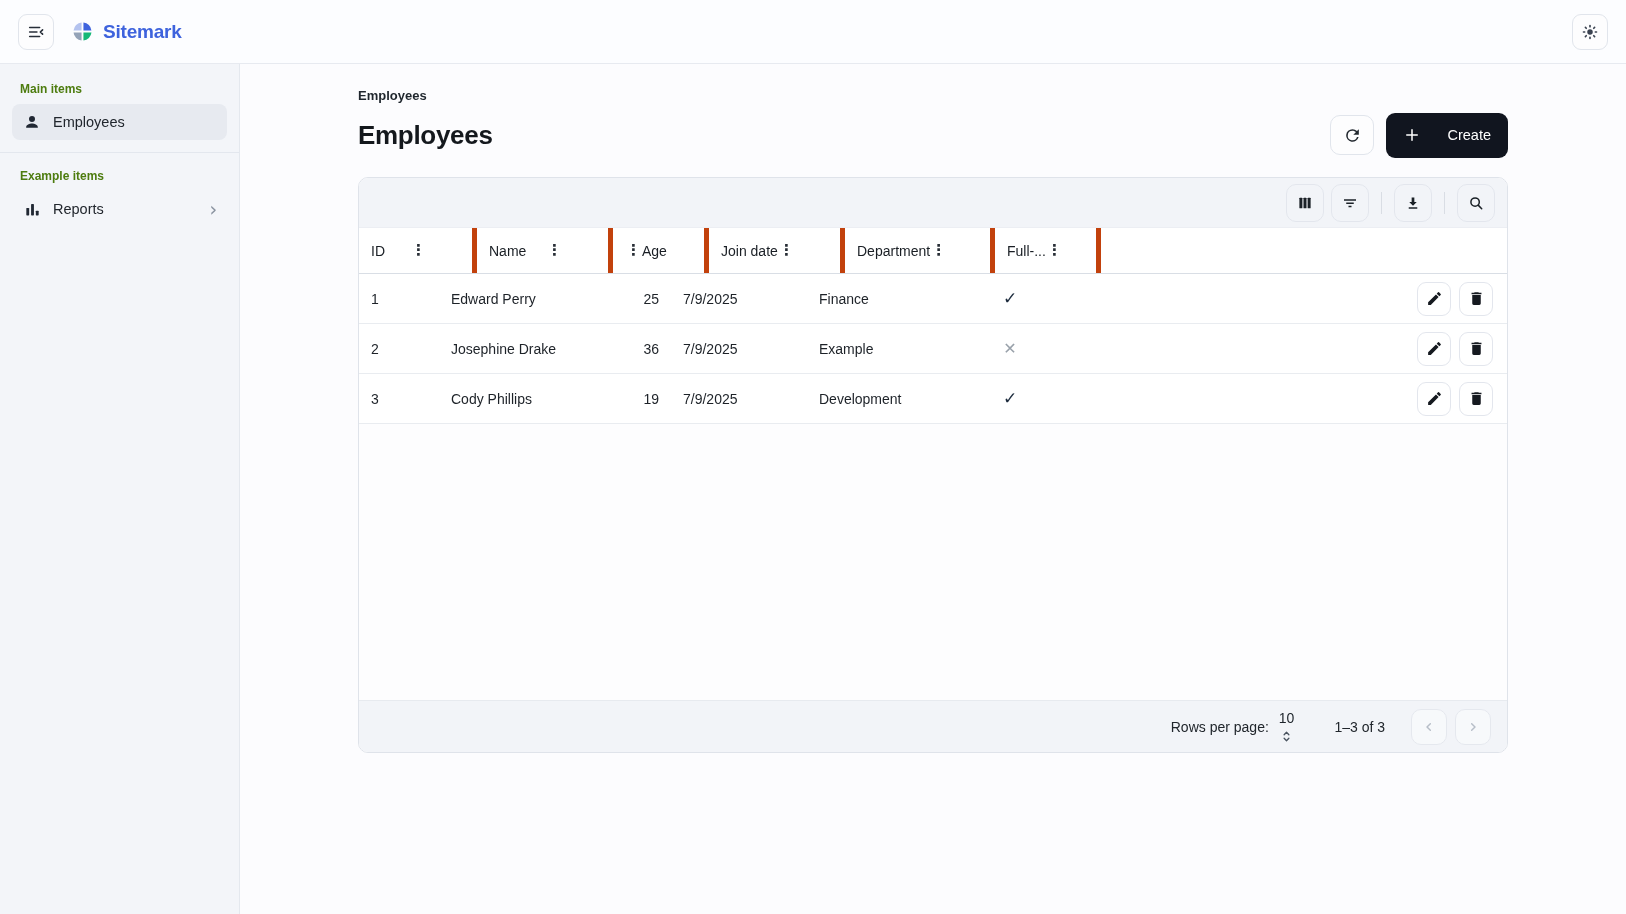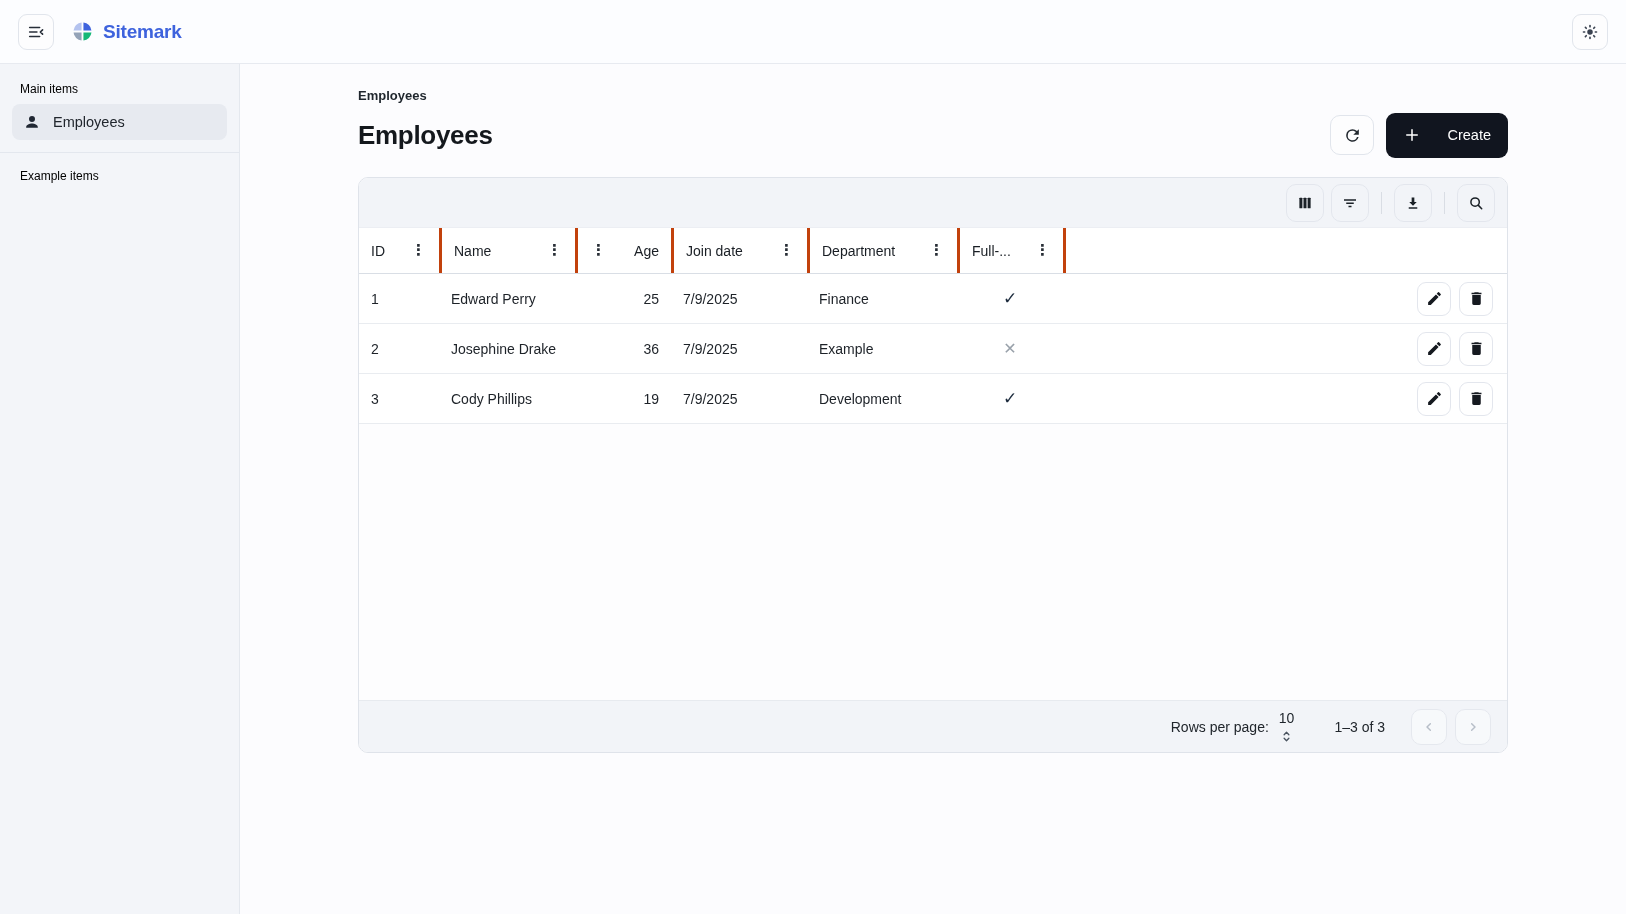--- a/index.html
+++ b/index.html
@@ -24,21 +24,21 @@
   .logo { display:flex; align-items:center; gap:8px; }
   .logo-text { color:#3e63dd; font-weight:bold; font-size:19px; letter-spacing:-0.2px; }
   .spacer { flex:1; }
 
   
   .shell { flex:1; display:flex; min-height:0; }
   .sidebar {
     width:240px; flex:0 0 240px; background:#f3f5f9; border-right:1px solid #e4e8ee;
     padding:12px 12px 0;
   }
-  .caption { font-size:12px; font-weight:400; color:#000000; padding:6px 8px 8px; }
+  .caption { font-size:12px; font-weight:700; color:#4d7c0f; padding:6px 8px 8px; }
   .nav-item {
     display:flex; align-items:center; gap:11px; height:36px; padding:0 10px;
     border-radius:8px; font-size:14.5px; color:#21262d; cursor:pointer;
   }
   .nav-item.selected { background:#e7eaf0; }
   .nav-icon { width:20px; height:20px; color:#212834; display:flex; align-items:center; justify-content:center; }
   .nav-chevron { margin-left:auto; color:#8b94a1; font-size:19px; line-height:1; font-family:"DejaVu Sans",sans-serif; }
   .side-divider { border:none; border-top:1px solid #e3e7ee; margin:12px -12px 10px; }
 
   
@@ -71,21 +71,21 @@
     width:38px; height:38px; border:1px solid #e3e6ed; border-radius:10px; background:transparent;
     color:#1b2127; display:flex; align-items:center; justify-content:center; cursor:pointer; padding:0;
   }
   .tb-divider { width:1px; height:22px; background:#d9dde4; margin:0 5px; }
 
   .grid-cols { display:grid; grid-template-columns:80px 136px 96px 136px 150px 106px 1fr 150px; }
   .grid-header { height:46px; align-items:stretch; border-bottom:1px solid #d9dee5; font-size:14px; color:#191e24; }
   .gh-cell {
     display:flex; align-items:center; justify-content:space-between; padding:0 12px; font-weight:500;
   }
-  .gh-cell.sep { border-left:3px solid #c2410c; }
+  .gh-cell.sep { border-left:5px solid #c2410c;margin-left:33px; }
   .kebab {
     font-family:"DejaVu Sans",sans-serif; font-size:15px; font-weight:600; color:#272d35;
     line-height:1; cursor:pointer; padding:0 1px;
   }
   .grid-row { height:50px; align-items:center; border-bottom:1px solid #e9ecf0; font-size:14px; color:#1d2228; background:#fff; }
   .cell { padding:0 12px; overflow:hidden; white-space:nowrap; }
   .cell.right { text-align:right; }
   .cell.center { text-align:center; }
   .bool-glyph { font-family:"DejaVu Sans",sans-serif; font-size:17px; line-height:1; }
   .bool-glyph.yes { color:#1c2b3d; }
@@ -167,20 +167,31 @@
             <path d="M12 12a3.6 3.6 0 1 0 0-7.2A3.6 3.6 0 0 0 12 12zm0 1.9c-2.9 0-7 1.45-7 4.35V19h14v-.75c0-2.9-4.1-4.35-7-4.35z"></path>
           </svg>
         </span>
         <span>Employees</span>
       </div>
 
       <hr class="side-divider">
 
       <div class="caption">Example items</div>
 
+      <div class="nav-item">
+        <span class="nav-icon">
+          <svg width="19" height="19" viewBox="0 0 24 24" fill="currentColor">
+            <rect x="4.2" y="10" width="3.6" height="9.5" rx="0.8"></rect>
+            <rect x="10.2" y="5" width="3.6" height="14.5" rx="0.8"></rect>
+            <rect x="16.2" y="13.5" width="3.6" height="6" rx="0.8"></rect>
+          </svg>
+        </span>
+        <span>Reports</span>
+        <span class="nav-chevron">›</span>
+      </div>
 
     </aside>
 
     <main class="main">
       <div class="content">
         <div class="breadcrumb">Employees</div>
 
         <div class="title-row">
           <h1 class="page-title">Employees</h1>
           <div class="page-actions">

